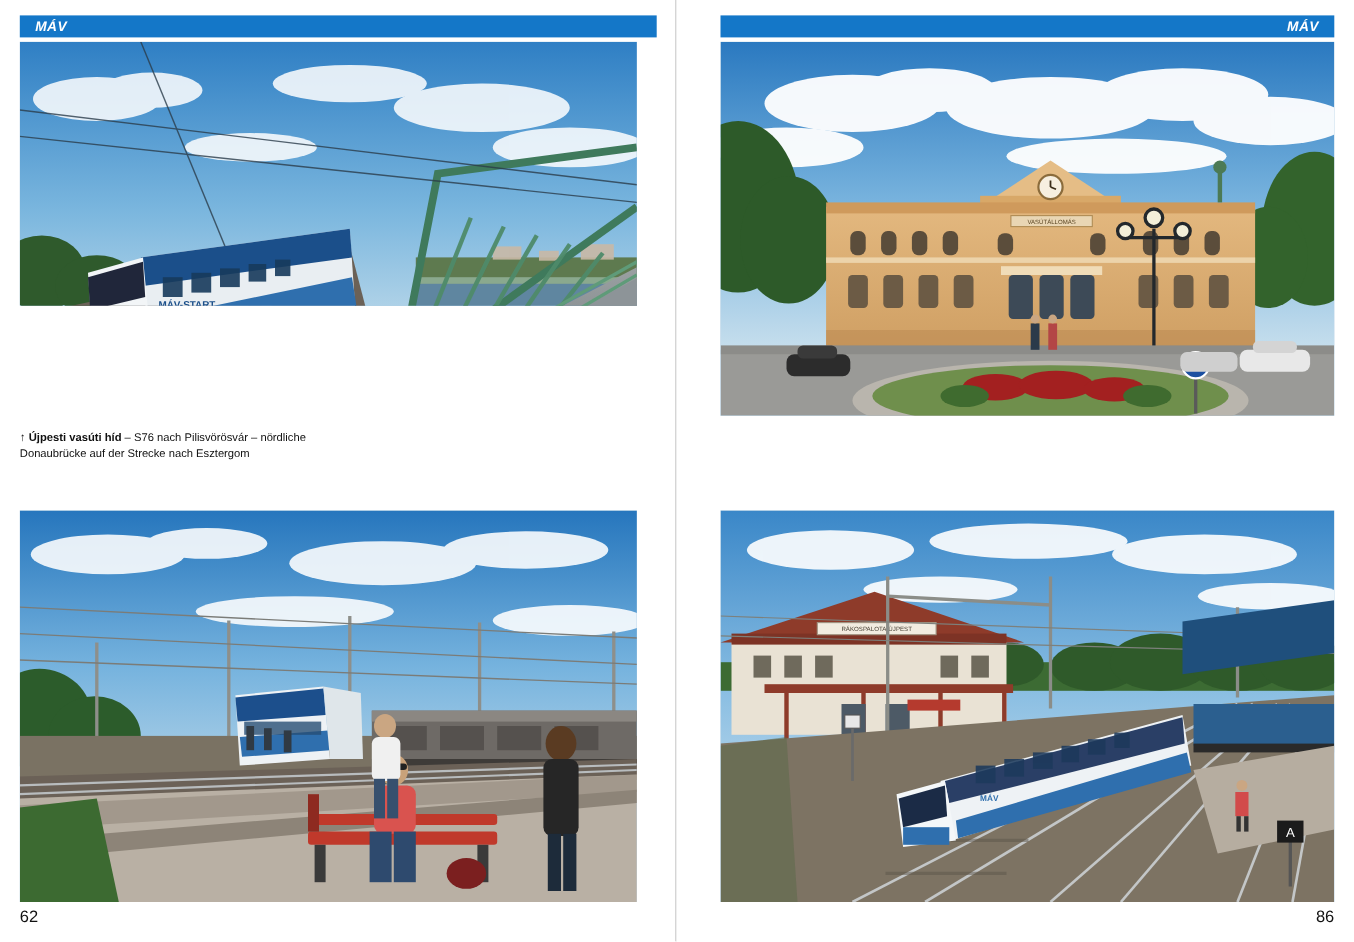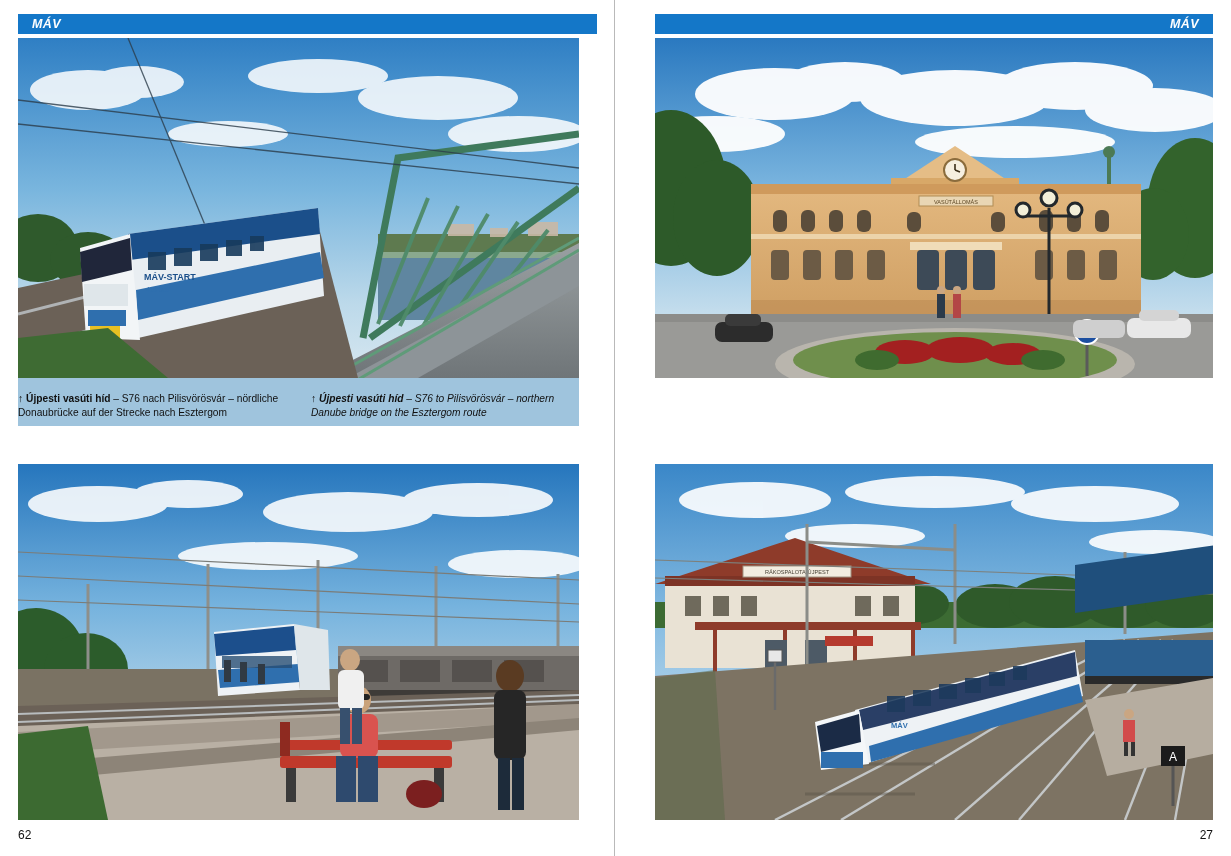--- a/index.html
+++ b/index.html
@@ -75,39 +75,39 @@
   }
   .cap:last-child { margin-bottom: 0; }
   .cap .lead { font-weight: bold; }
   .cap.en { font-style: italic; }
   .arrow { font-weight: bold; font-size: 10.5px; }
 
   
   .folio {
     position: absolute;
     bottom: 14px;
-    font-size: 12px;
+    font-size: 15px;
     color: #111;
     margin-top: 19px;
   }
   .page.left .folio { left: 18px; }
   .page.right .folio { right: 18px; }
 </style>
 </head>
 <body>
 
 <div class="spread">
 
   <div class="page left">
 
     <div class="header-bar">
       <span class="hdr-label">MÁV</span>
     </div>
 
-    <div class="photo" style="left:18px; top:38px; width:561px; height:388px;">
+    <div class="photo" style="left:18px; top:38px; width:561px; height:240px;">
       <svg viewBox="0 0 561 340" width="561" height="340" preserveAspectRatio="none">
         <defs>
           <linearGradient id="skyA" x1="0" y1="0" x2="0" y2="1">
             <stop offset="0%" stop-color="#2f7fc4"></stop>
               <stop offset="45%" stop-color="#7ab6de"></stop>
             <stop offset="78%" stop-color="#bcd9ea"></stop>
               <stop offset="100%" stop-color="#d7e7f0"></stop>
           </linearGradient>
           <linearGradient id="deckA" x1="0" y1="0" x2="0" y2="1">
             <stop offset="0%" stop-color="#9aa0a2"></stop>
@@ -201,24 +201,20 @@
     </div>
 
     <div class="captions" style="left:18px; top:392px; width:561px;">
       <div class="cap-col">
         <div class="cap de">
           <span class="arrow">↑</span>
           <span class="lead">Újpesti vasúti híd</span><span> – S76 nach Pilisvörösvár – nördliche Donaubrücke auf der Strecke nach Esztergom</span>
         </div>
       </div>
       <div class="cap-col" style="margin-left:15px;">
-        <div class="cap en">
-          <span class="arrow">↑</span>
-          <span class="lead">Újpesti vasúti híd</span><span> – S76 to Pilisvörösvár – northern Danube bridge on the Esztergom route</span>
-        </div>
       </div>
     </div>
 
     <div class="photo" style="left:18px; top:464px; width:561px; height:356px;">
       <svg viewBox="0 0 561 356" width="561" height="356" preserveAspectRatio="none">
         <defs>
           <linearGradient id="skyB" x1="0" y1="0" x2="0" y2="1">
             <stop offset="0%" stop-color="#2676bd"></stop>
               <stop offset="40%" stop-color="#76b3de"></stop>
             <stop offset="75%" stop-color="#bcd8e9"></stop>
@@ -605,15 +601,15 @@
 
         <g>
           <line x1="120" y1="196" x2="120" y2="246" stroke="#6a6a6a" stroke-width="2.4"></line>
           <rect x="113" y="186" width="14" height="12" fill="#e8e8e8" stroke="#555"></rect>
         </g>
 
         <path d="M0,214 L60,206 L70,356 L0,356 Z" fill="#5d6a4a" opacity=".55"></path>
       </svg>
     </div>
 
-    <div class="folio">27</div>
+    <div class="folio">86</div>
   </div>
 </div>
 
 </body></html>

